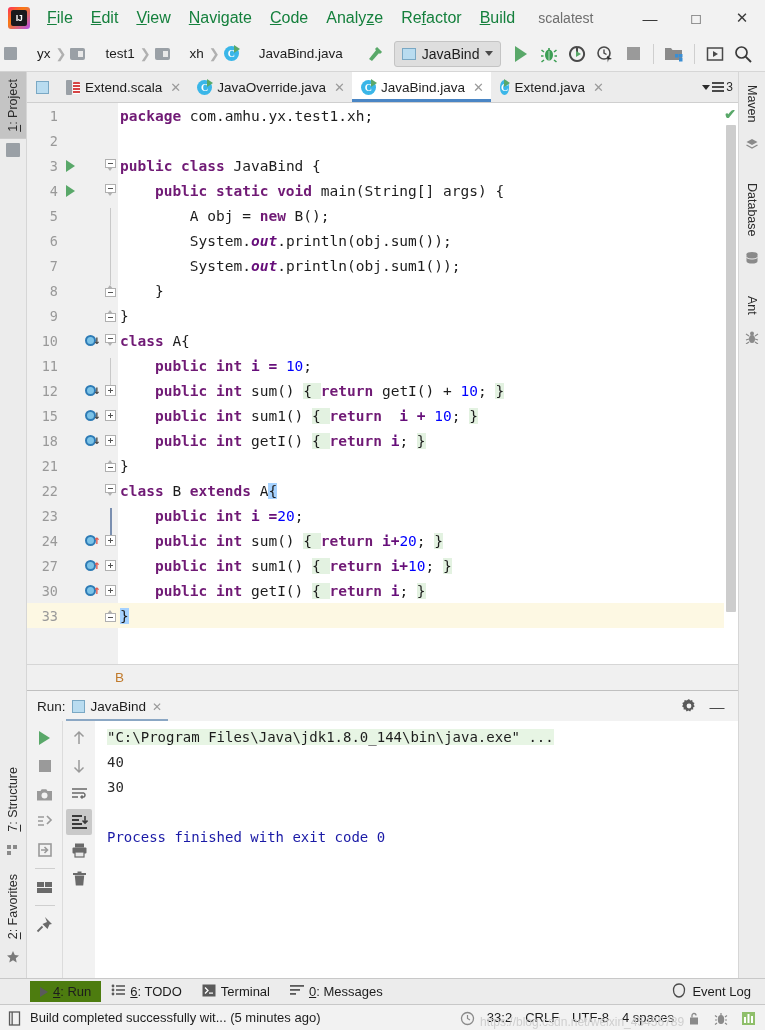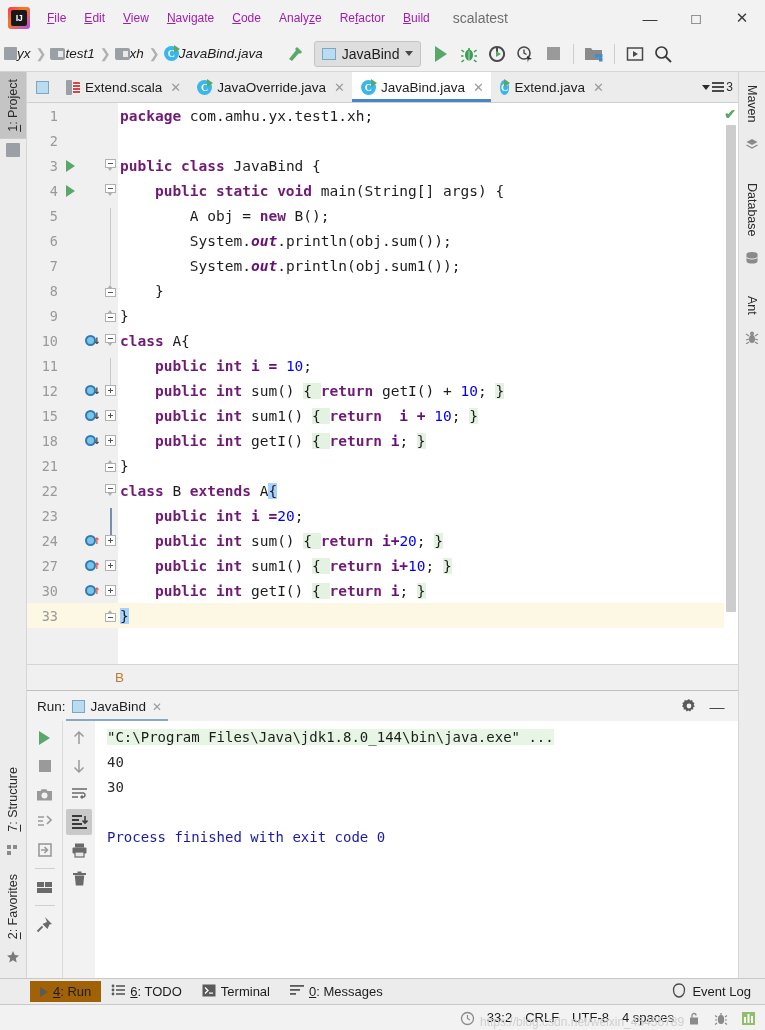--- a/index.html
+++ b/index.html
@@ -28,41 +28,41 @@
     background: #19191c; border-radius: 2px;
   }
   .ij-logo .ij-txt {
     position: absolute; left: 0; top: 0; width: 22px; height: 22px;
     color: #fff; font-size: 9px; font-weight: bold; z-index: 2;
     display: flex; align-items: center; justify-content: center;
     font-family: "Liberation Sans", sans-serif; letter-spacing: -.5px;
   }
   .menu { display: flex; align-items: center; gap: 0px; }
   .menu-item {
-    padding: 4px 9px; font-size: 12px; color: #a21caf; cursor: default;
+    padding: 4px 9px; font-size: 16px; color: #15803d; cursor: default;
     white-space: nowrap;
   }
   .menu-item u { text-decoration: underline; }
   .proj-name {
     margin-left: 14px; font-size: 14px; color: #6e6e6e; white-space: nowrap;
   }
   .win-ctrls { margin-left: auto; display: flex; align-items: center; height: 36px; }
   .win-btn {
     width: 46px; height: 36px; display: flex; align-items: center; justify-content: center;
     color: #3a3a3a; font-size: 15px;
   }
 
   
   .navbar {
     height: 36px; flex: 0 0 36px; display: flex; align-items: center;
     background: #f2f2f2; padding-left: 2px; border-bottom: 1px solid #d6d6d6;
   }
   .crumbs { display: flex; align-items: center; gap: 0; }
   .crumb { display: flex; align-items: center; padding: 2px 3px 2px 2px; font-size: 13.5px; }
-  .crumb .lbl { margin-left: 0; font-style: italic; }
+  .crumb .lbl { margin-left: 20px; }
   .sep { color: #b0b0b0; font-size: 13px; margin: 0 2px; }
   .ico-module { width: 13px; height: 13px; background: #9aa0a6; border-radius: 1px; display:inline-block; }
   .ico-folder {
     width: 15px; height: 12px; background: #9aa0a6; border-radius: 1px 2px 2px 2px;
     position: relative; display: inline-block;
   }
   .ico-folder::after{ content:""; position:absolute; right:2px; top:3px; width:5px; height:6px; background:#e9e9e9; }
   .ico-java {
     width: 15px; height: 15px; border-radius: 50%; background: #3ab6e8;
     position: relative; display: inline-block;
@@ -255,21 +255,21 @@
   .console .fin { color: #1a1aa6; }
 
   
   .bottombar {
     height: 26px; flex: 0 0 26px; display: flex; align-items: center; gap: 0;
     background: #ececec; border-top: 1px solid #c8c8c8; padding-left: 30px;
   }
   .bt-item {
     display: flex; align-items: center; gap: 5px; padding: 3px 10px; font-size: 13px; white-space: nowrap;
   }
-  .bt-item.active { background: #a16207; }
+  .bt-item.active { background: #4d7c0f; }
   .bt-item u { text-decoration: underline; }
   .bt-right { margin-left: auto; display: flex; align-items: center; gap: 6px; padding-right: 14px; }
 
   
   .statusbar {
     height: 26px; flex: 0 0 26px; display: flex; align-items: center;
     background: #f2f2f2; border-top: 1px solid #c8c8c8; font-size: 13px; position: relative;
   }
   .sb-left { display: flex; align-items: center; gap: 8px; padding-left: 8px; }
   .sb-right { margin-left: auto; display: flex; align-items: center; gap: 13px; padding-right: 10px; }
@@ -682,20 +682,29 @@
         <svg width="14" height="15" viewBox="0 0 14 15">
           <path d="M7 1 C3 1 1.5 4 1.5 7 C1.5 11 4 14 7 14 C10 14 12.5 11 12.5 7 C12.5 4 11 1 7 1 Z" stroke="#4a4a4a" stroke-width="1.3" fill="none"></path>
         </svg>
       </span>
       <span>Event Log</span>
     </div>
   </div>
 
   <div class="statusbar">
     <span class="watermark">https://blog.csdn.net/weixin_45456789</span>
+    <div class="sb-left">
+      <span class="sb-icon">
+        <svg width="14" height="15" viewBox="0 0 14 15">
+          <rect x="1.5" y="1" width="10" height="13" stroke="#5a5a5a" stroke-width="1.3" fill="none"></rect>
+          <rect x="3.5" y="1" width="1.3" height="13" fill="#5a5a5a"></rect>
+        </svg>
+      </span>
+      <span class="sb-chunk">Build completed successfully wit... (5 minutes ago)</span>
+    </div>
     <div class="sb-right">
       <span class="sb-icon">
         <svg width="15" height="15" viewBox="0 0 15 15">
           <circle cx="7.5" cy="7.5" r="6" stroke="#8a8a8a" stroke-width="1.3" fill="none"></circle>
           <path d="M7.5 4 L7.5 7.5 L10 9" stroke="#8a8a8a" stroke-width="1.2" fill="none"></path>
         </svg>
       </span>
       <span class="sb-chunk">33:2</span>
       <span class="sb-chunk">CRLF</span>
       <span class="sb-chunk">UTF-8</span>

